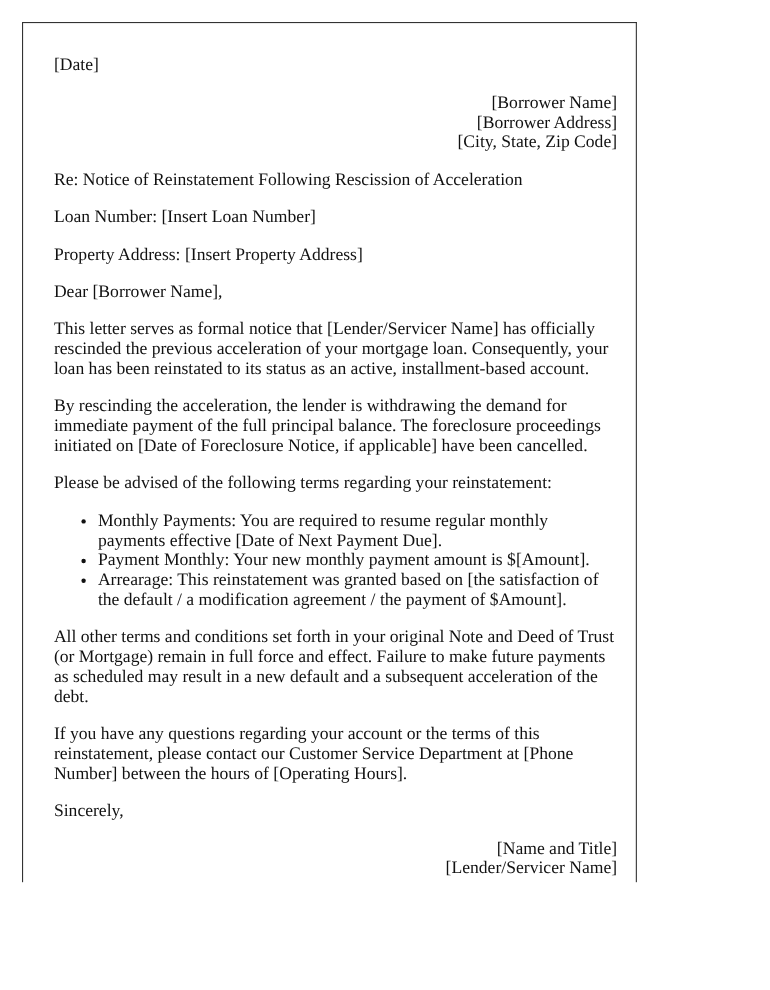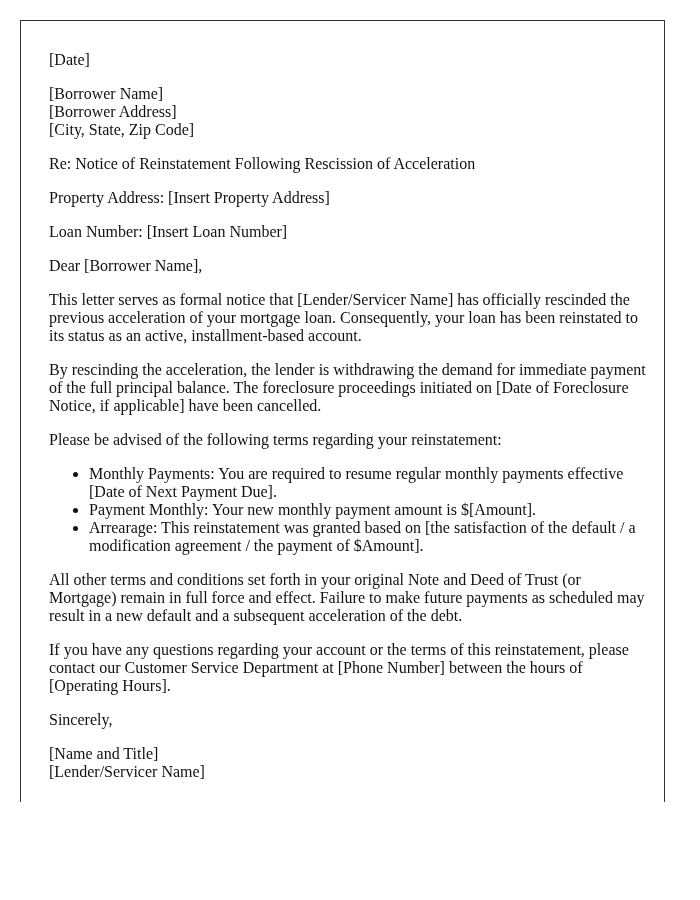--- a/index.html
+++ b/index.html
@@ -13,35 +13,36 @@
       position: relative;
       overflow: hidden;
       font-family: "Liberation Serif", "DejaVu Serif", serif;
       font-size: 16px;
       color: #111111;
     }
     .letter {
       position: absolute;
       left: 20px;
       top: 20px;
-      width: 645px;
+      width: 559px;
       height: 782px;
       border-left: 1px solid #333333;
       border-right: 1px solid #333333;
       border-top: 1px solid #333333;
       box-sizing: border-box;
       padding: 30px 17px 0 28px;
       overflow: hidden;
     }
     .letter p {
       margin: 0 0 16px 0;
       line-height: 18px;
     }
     .letter .lines span {
       display: block;
+      text-align: right;
     }
     .letter ul {
       margin: 0 0 16px 0;
       padding-left: 40px;
       line-height: 18px;
     }
     .letter ul li {
       margin: 0;
     }
     .letter ul li b {
@@ -54,22 +55,22 @@
 <div class="letter">
   <p>[Date]</p>
 
   <p class="lines">
     <span>[Borrower Name]</span>
     <span>[Borrower Address]</span>
     <span>[City, State, Zip Code]</span>
   </p>
 
   <p>Re: Notice of Reinstatement Following Rescission of Acceleration</p>
+  <p>Loan Number: [Insert Loan Number]</p>
   <p>Property Address: [Insert Property Address]</p>
-  <p>Loan Number: [Insert Loan Number]</p>
   <p>Dear [Borrower Name],</p>
 
   <p>This letter serves as formal notice that [Lender/Servicer Name] has officially rescinded the previous acceleration of your mortgage loan. Consequently, your loan has been reinstated to its status as an active, installment-based account.</p>
   <p>By rescinding the acceleration, the lender is withdrawing the demand for immediate payment of the full principal balance. The foreclosure proceedings initiated on [Date of Foreclosure Notice, if applicable] have been cancelled.</p>
   <p>Please be advised of the following terms regarding your reinstatement:</p>
 
   <ul>
     <li><b>Monthly Payments:</b><span> You are required to resume regular monthly payments effective [Date of Next Payment Due].</span></li>
     <li><b>Payment Monthly:</b><span> Your new monthly payment amount is $[Amount].</span></li>
     <li><b>Arrearage:</b><span> This reinstatement was granted based on [the satisfaction of the default / a modification agreement / the payment of $Amount].</span></li>

